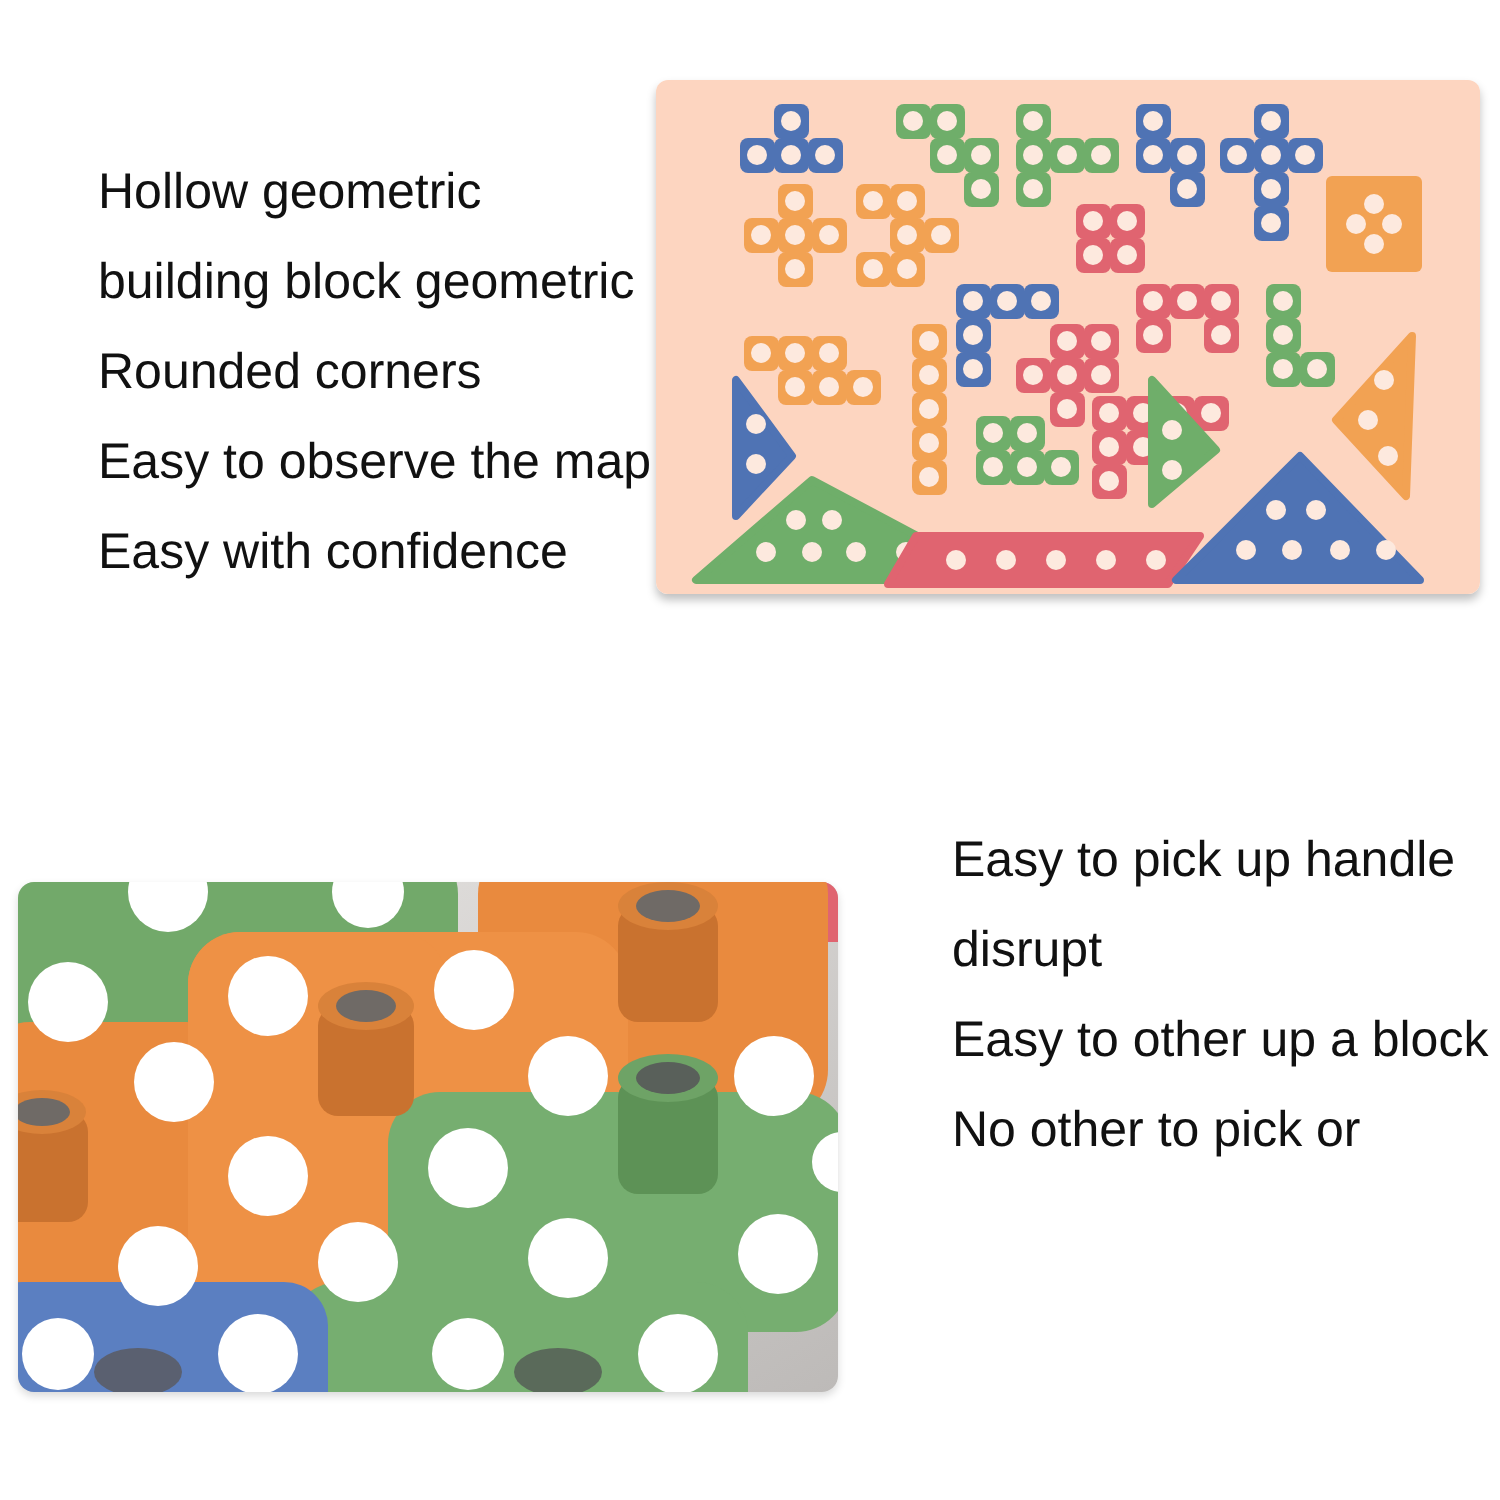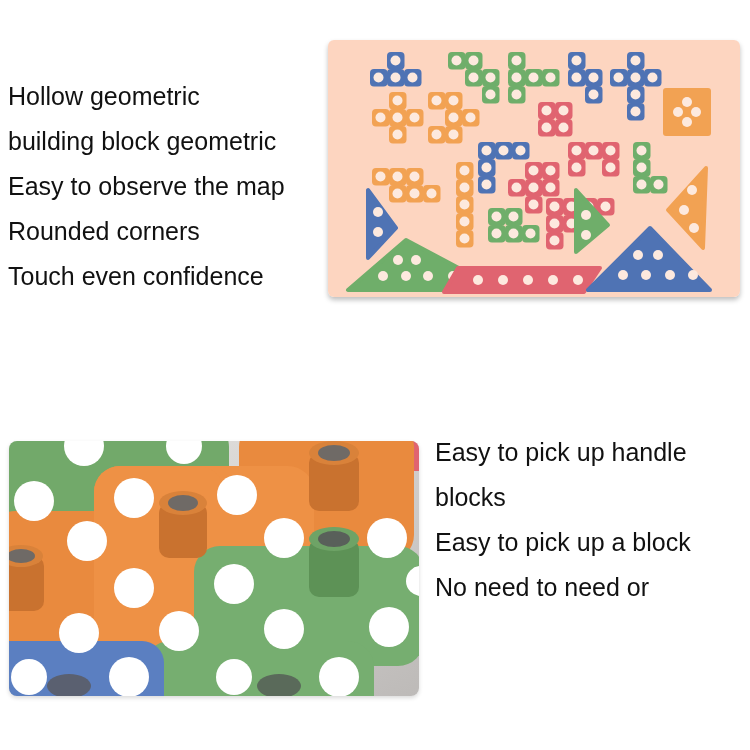--- a/index.html
+++ b/index.html
@@ -1,36 +1,36 @@
 <!DOCTYPE html>
 <html><head>
 <meta charset="utf-8">
 <style>
   html, body { margin: 0; padding: 0; background: #ffffff; }
   body { width: 750px; height: 750px; position: relative; overflow: hidden;
          font-family: "Liberation Sans", sans-serif; color: #111; }
-  .text-block { position: absolute; font-size: 25px; line-height: 45px; }
+  .text-block { position: absolute; font-size: 25px; line-height: 45px; margin-left: 41px; }
   .text-block div { white-space: nowrap; }
   #top-text { left: 8px; top: 74px; }
-  #bottom-text { left: 435px; top: 430px; }
+  #bottom-text { left: 435px; top: 408px; }
   #board { position: absolute; left: 328px; top: 40px; width: 412px; height: 257px;
            border-radius: 6px; box-shadow: 0 3px 5px rgba(0,0,0,0.25); overflow: hidden; }
   #closeup { position: absolute; left: 9px; top: 441px; width: 410px; height: 255px;
              border-radius: 8px; overflow: hidden; box-shadow: 0 2px 4px rgba(0,0,0,0.15); }
   svg { display: block; }
 </style>
 </head>
 <body>
 
 <div id="top-text" class="text-block">
   <div>Hollow geometric</div>
   <div>building block geometric</div>
+  <div>Rounded corners</div>
   <div>Easy to observe the map</div>
-  <div>Rounded corners</div>
-  <div>Touch even confidence</div>
+  <div>Easy with confidence</div>
 </div>
 
 <div id="board" title="puzzle board top view with colored tetromino and triangle pieces">
   <svg width="412" height="257" viewBox="0 0 412 257">
     <rect x="0" y="0" width="412" height="257" fill="#fdd5c0"></rect>
     <g id="pieces">
         <rect x="59" y="12" width="17.5" height="17.5" rx="4" fill="#4f73b4"></rect>
         <rect x="42" y="29" width="17.5" height="17.5" rx="4" fill="#4f73b4"></rect>
         <rect x="59" y="29" width="17.5" height="17.5" rx="4" fill="#4f73b4"></rect>
         <rect x="76" y="29" width="17.5" height="17.5" rx="4" fill="#4f73b4"></rect>
@@ -293,16 +293,16 @@
       <ellipse cx="12" cy="115" rx="22" ry="11" fill="#d9823a"></ellipse>
       <ellipse cx="12" cy="115" rx="14" ry="7" fill="#6f6a66"></ellipse>
       <ellipse cx="60" cy="245" rx="22" ry="12" fill="#5a6070"></ellipse>
       <ellipse cx="270" cy="245" rx="22" ry="12" fill="#5a6a5a"></ellipse>
     </g>
   </svg>
 </div>
 
 <div id="bottom-text" class="text-block">
   <div>Easy to pick up handle</div>
-  <div>blocks</div>
-  <div>Easy to pick up a block</div>
-  <div>No need to need or</div>
+  <div>disrupt</div>
+  <div>Easy to other up a block</div>
+  <div>No other to pick or</div>
 </div>
 
 </body></html>

